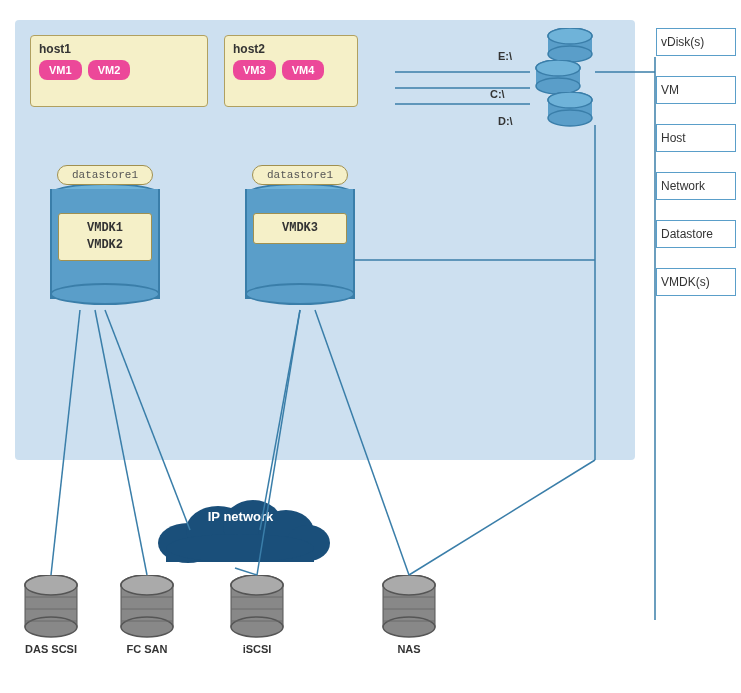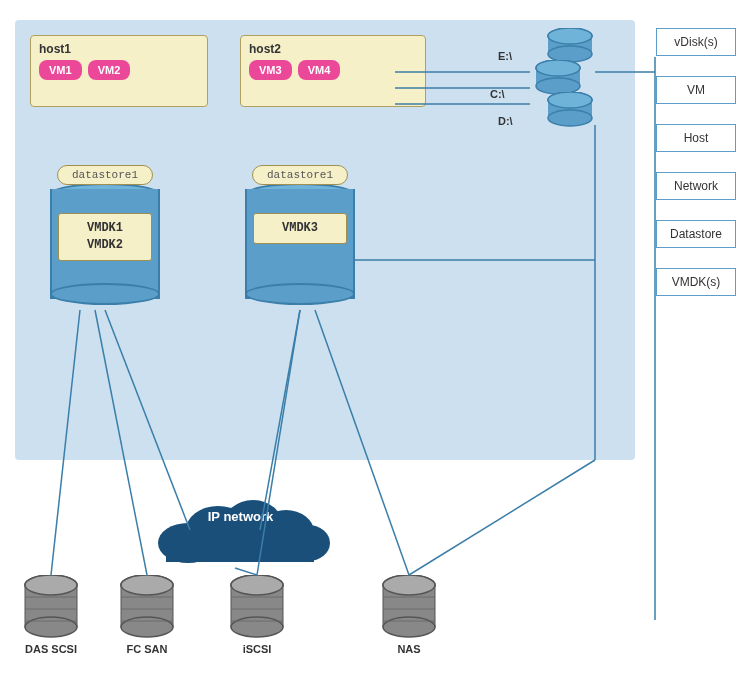--- a/index.html
+++ b/index.html
@@ -161,21 +161,20 @@
       right: 5px;
       top: 20px;
       display: flex;
       flex-direction: column;
       gap: 0;
     }
     .right-box {
       width: 80px;
       border: 1.5px solid #5a9ec9;
       padding: 6px 4px;
-      text-align: center;
       font-size: 12px;
       color: #333;
       background: #fff;
     }
 
     
     .drive-label {
       position: absolute;
       font-size: 11px;
       color: #333;
@@ -199,21 +198,21 @@
   <div class="virt-bg"></div>
 
   <div class="host-box" style="left:30px;top:35px;width:178px;height:72px;">
     <div class="host-label">host1</div>
     <div class="vm-row">
       <div class="vm-box">VM1</div>
       <div class="vm-box">VM2</div>
     </div>
   </div>
 
-  <div class="host-box" style="left:240px;top:35px;width:186px;height:72px;">
+  <div class="host-box" style="left:224px;top:35px;width:134px;height:72px;">
     <div class="host-label">host2</div>
     <div class="vm-row">
       <div class="vm-box">VM3</div>
       <div class="vm-box">VM4</div>
     </div>
   </div>
 
   <div class="datastore-container" style="left:50px;top:165px;">
     <div class="ds-label-oval">datastore1</div>
     <div class="ds-cylinder">

